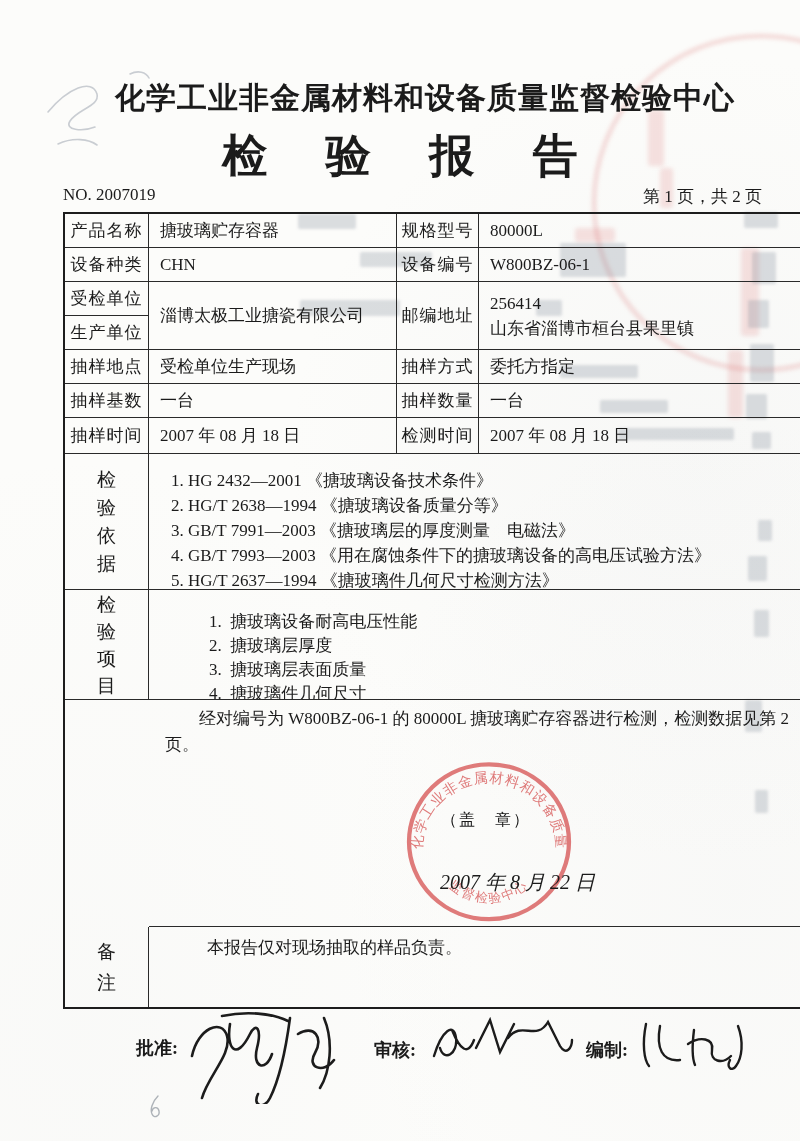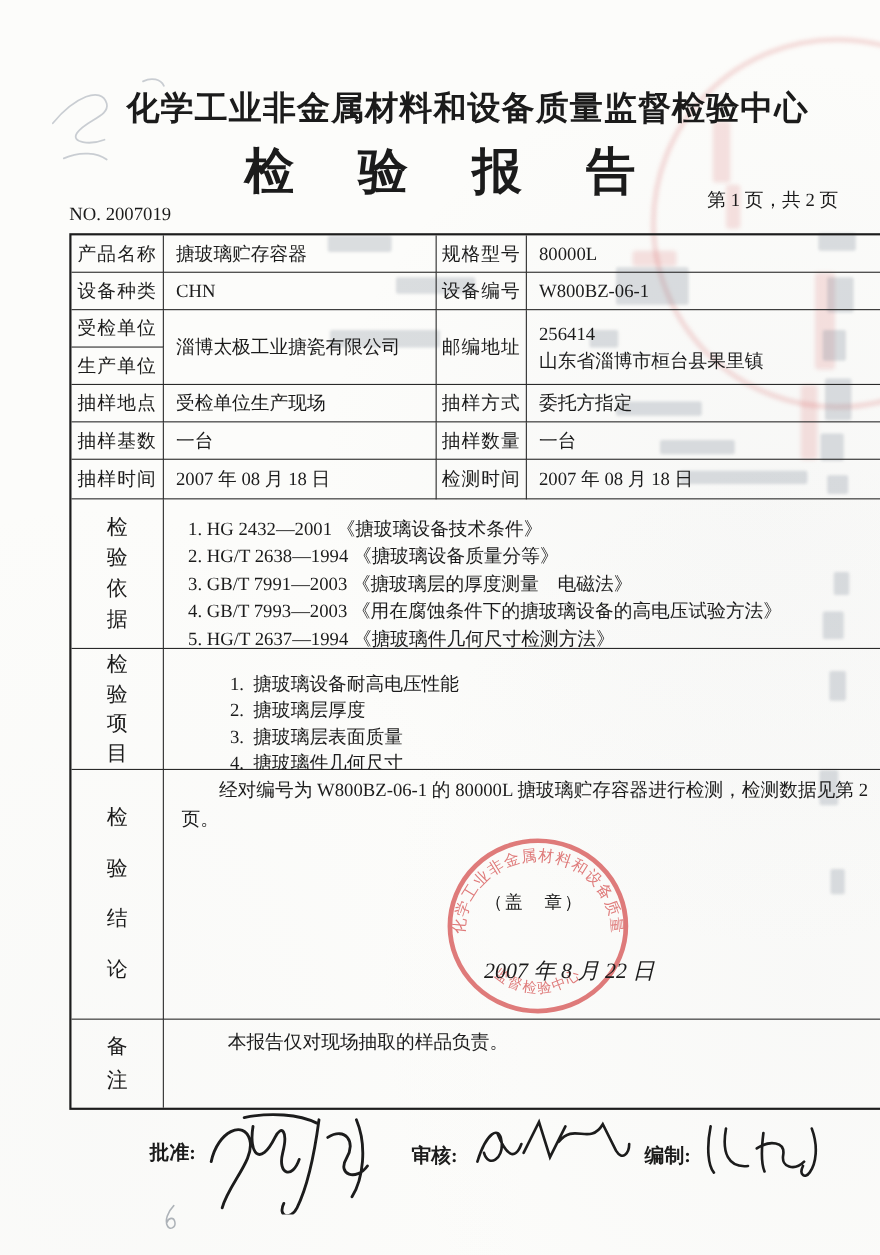--- a/index.html
+++ b/index.html
@@ -20,21 +20,21 @@
     font-family:"Liberation Sans","DejaVu Sans",sans-serif;
     font-size:30px; font-weight:700; letter-spacing:1px; z-index:2;
   }
   .report-title{
     left:0; top:126px; width:800px; text-align:center;
     font-family:"Liberation Sans","DejaVu Sans",sans-serif;
     font-size:45px; font-weight:700; letter-spacing:.15em; padding-left:.15em;
     box-sizing:border-box; z-index:2;
   }
   .report-no{ left:63px; top:185px; font-size:17px; z-index:2; }
-  .page-ind{ right:38px; top:170px; font-size:17px; z-index:2; }
+  .page-ind{ right:38px; top:185px; font-size:17px; z-index:2; }
   
   .tbl{
     left:63px; top:212px; width:780px; height:797px; box-sizing:border-box;
     border:2px solid #1d1d1d; display:grid; z-index:1;
     grid-template-columns:84px 248px 82px 1fr;
     grid-template-rows:34px 34px 34px 34px 34px 34px 36px 136px 110px 227px 1fr;
   }
   .c{
     border-right:1px solid #2a2a2a; border-bottom:1px solid #2a2a2a;
     display:flex; align-items:center; font-size:17px; line-height:1.25;
@@ -172,23 +172,20 @@
     <div class="c vl lh-items">
       <span>检验项目</span>
     </div>
     <div class="c cs3 seccontent items-list">
       <div>1.  搪玻璃设备耐高电压性能</div>
       <div>2.  搪玻璃层厚度</div>
       <div>3.  搪玻璃层表面质量</div>
       <div>4.  搪玻璃件几何尺寸</div>
     </div>
 
-    <div class="c vl lh-concl">
-      <span>检验结论</span>
-    </div>
     <div class="c cs3 seccontent">
       <div class="concl-text">经对编号为 W800BZ-06-1 的 80000L 搪玻璃贮存容器进行检测，检测数据见第 2 页。</div>
     </div>
 
     <div class="c vl lh-rem nb">
       <span>备注</span>
     </div>
     <div class="c cs3 nb seccontent">
       <div class="remark-text">本报告仅对现场抽取的样品负责。</div>
     </div>

